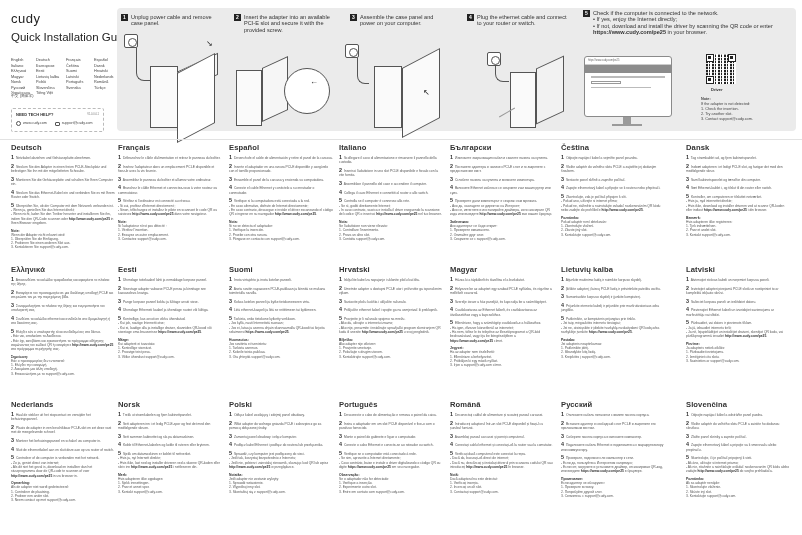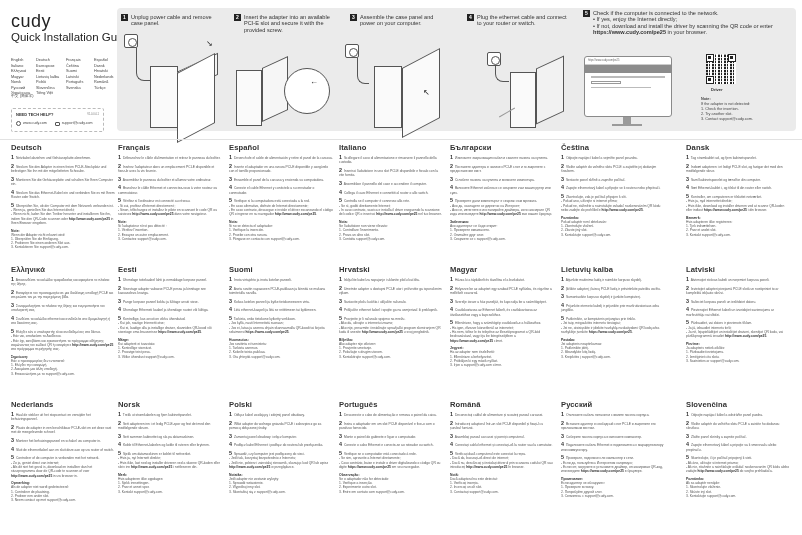--- a/index.html
+++ b/index.html
@@ -1,20 +1,20 @@
 <!DOCTYPE html>
 <html><head>
 <meta charset="utf-8">
 <style>
   * { box-sizing: border-box; margin: 0; padding: 0; }
   html, body { width: 802px; height: 535px; background: #ffffff; overflow: hidden; }
   body { font-family: "Liberation Sans", sans-serif; color: #222; position: relative; }
 
   .top { position: absolute; left: 0; top: 0; width: 802px; height: 140px; }
-  .brand { position: absolute; left: 11px; top: 11px; font-size: 18px; font-weight: 400; letter-spacing: 0.5px; color: #222; }
+  .brand { position: absolute; left: 11px; top: 11px; font-size: 13px; font-weight: 400; letter-spacing: 0.5px; color: #222; }
   .guide-title { position: absolute; left: 11px; top: 31px; font-size: 11.5px; color: #222; }
   .lang-grid { position: absolute; left: 11px; top: 58px; display: grid; grid-template-columns: 21px 26px 24px 22px; column-gap: 4px; row-gap: 0.5px; font-size: 3.8px; color: #444; line-height: 5px; }
   .lang-grid span { white-space: nowrap; }
   .lang-extra { position: absolute; left: 11px; top: 93px; font-size: 3.8px; color: #444; }
   .help-box { position: absolute; left: 11px; top: 108px; width: 93px; height: 24px; border: 1px dashed #bbb; border-radius: 2px; padding: 3px 4px; }
   .help-title { font-size: 4px; font-weight: 700; color: #333; }
   .help-code { position: absolute; right: 4px; top: 4px; font-size: 2.6px; color: #777; }
   .help-row { display: flex; gap: 8px; margin-top: 4px; font-size: 3.6px; color: #444; align-items: center; }
   .help-row .ic { display: inline-block; width: 5px; height: 4px; border: 0.6px solid #555; border-radius: 1px; margin-right: 2px; vertical-align: middle; }
   .help-row .globe { border-radius: 50%; width: 5px; height: 5px; }

